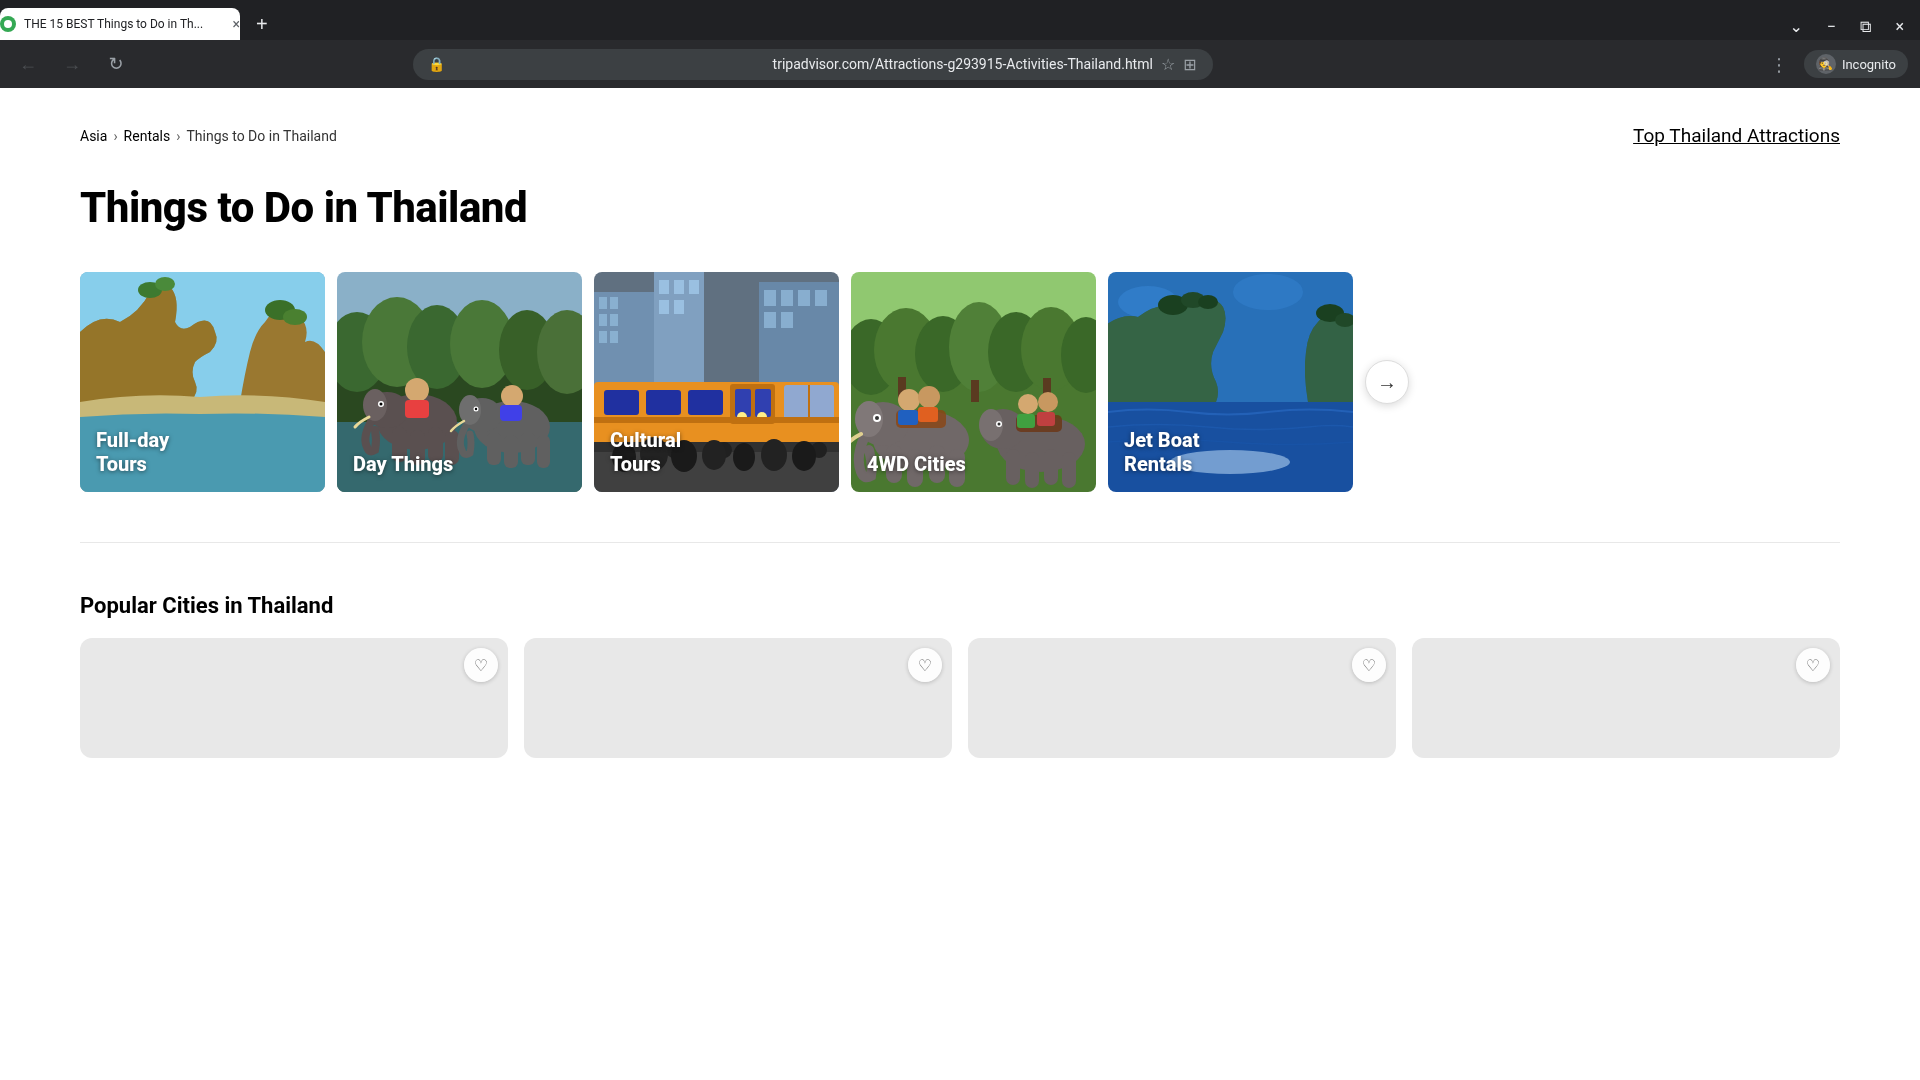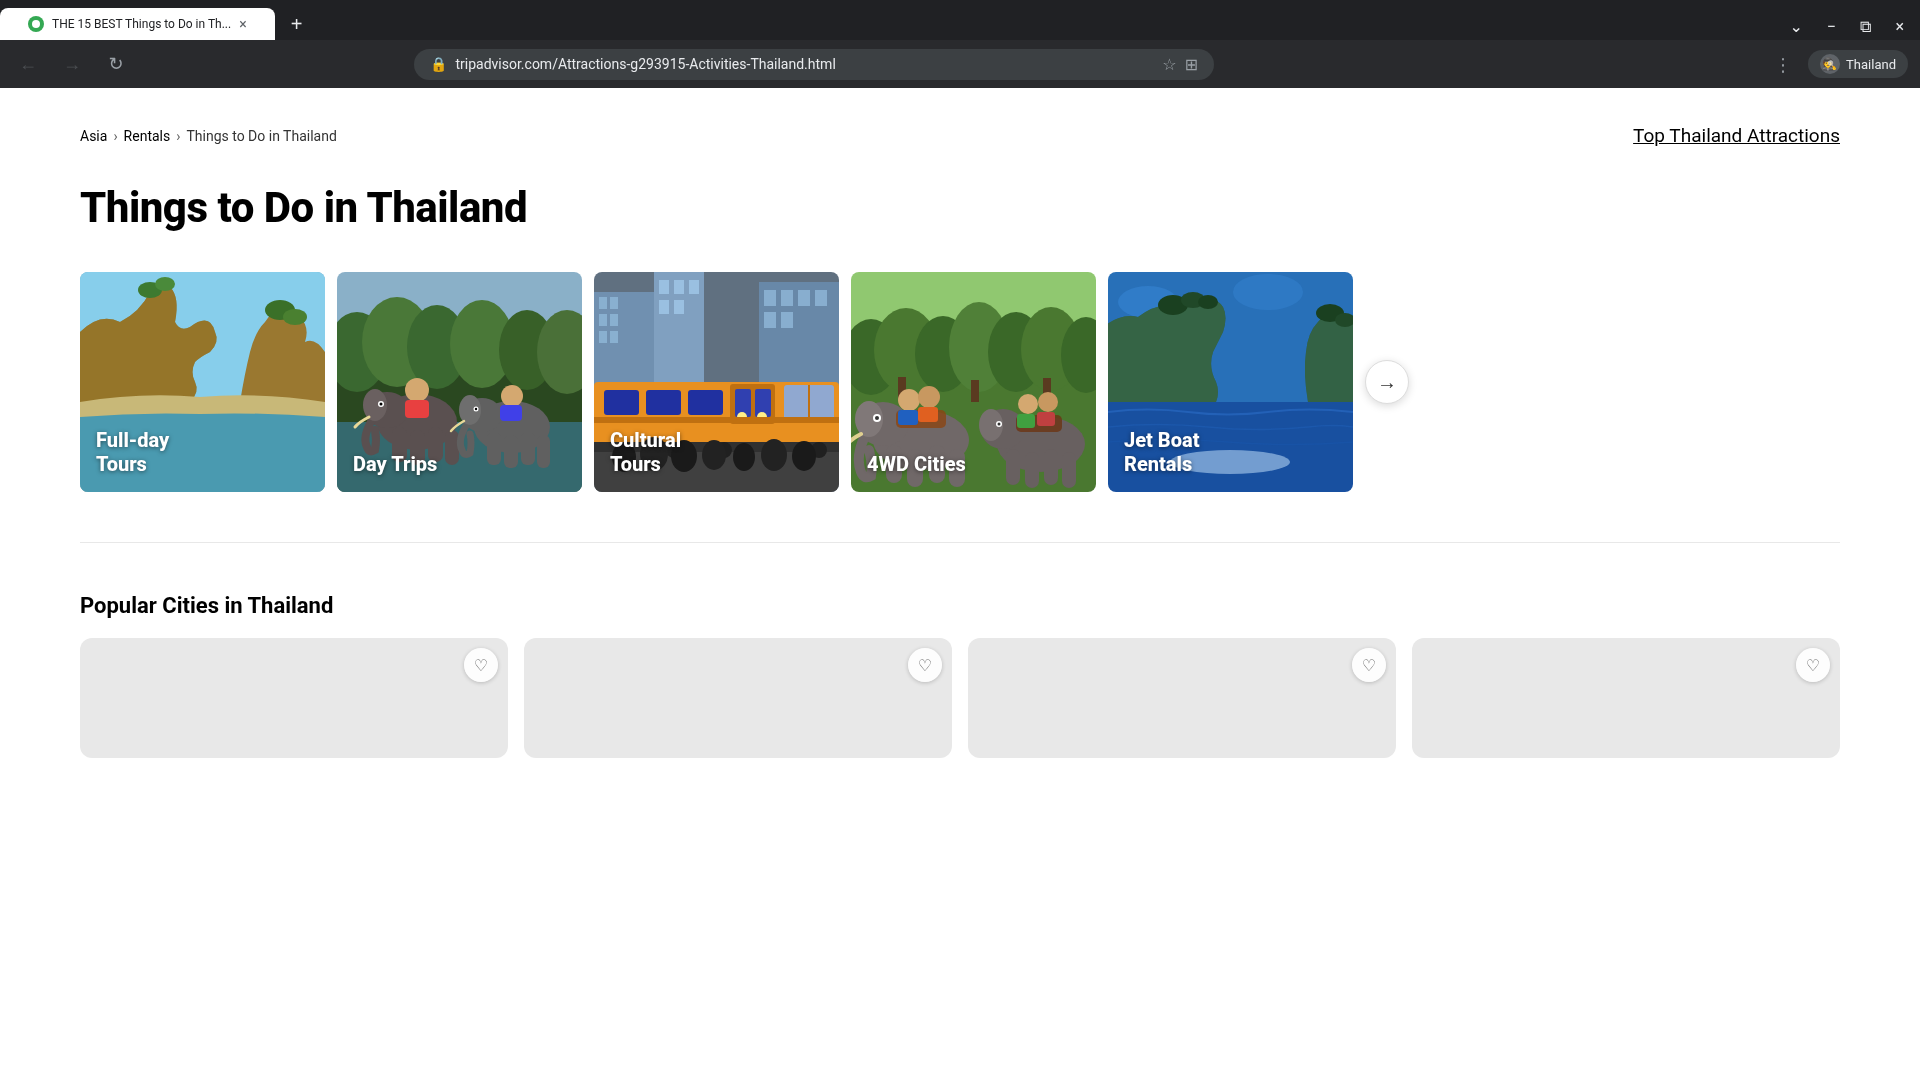--- a/index.html
+++ b/index.html
@@ -1,35 +1,35 @@
 <!DOCTYPE html>
 <html><head>
   <meta charset="utf-8">
   <style>
     * { margin: 0; padding: 0; box-sizing: border-box; }
     body { font-family: -apple-system, BlinkMacSystemFont, 'Segoe UI', Roboto, sans-serif; background: #fff; width: 1920px; min-height: 1080px; overflow-x: hidden; }
 
     
     .browser-chrome { background: #202124; width: 100%; }
     .tab-bar { display: flex; align-items: flex-end; padding: 8px 0 0 0; height: 40px; }
-    .tab { display: flex; align-items: center; background: #fff; border-radius: 8px 8px 0 0; padding: 0 28px; height: 32px; min-width: 240px; max-width: 280px; gap: 8px; cursor: pointer; }
+    .tab { display: flex; align-items: center; background: #fff; border-radius: 8px 8px 0 0; padding: 0 0; height: 32px; min-width: 240px; max-width: 280px; gap: 8px; cursor: pointer; }
     .tab-favicon { width: 16px; height: 16px; border-radius: 50%; background: #34a853; display: flex; align-items: center; justify-content: center; flex-shrink: 0; }
     .tab-favicon-inner { width: 8px; height: 8px; background: #fff; border-radius: 50%; }
     .tab-title { font-size: 12px; color: #202124; white-space: nowrap; overflow: hidden; text-overflow: ellipsis; flex: 1; }
     .tab-close { font-size: 14px; color: #5f6368; cursor: pointer; flex-shrink: 0; }
     .tab-new { background: transparent; border: none; color: #e8eaed; font-size: 20px; padding: 0 12px; cursor: pointer; margin-left: 4px; display: flex; align-items: center; justify-content: center; height: 32px; }
     .tab-window-controls { margin-left: auto; display: flex; align-items: center; padding: 0 8px; gap: 8px; }
     .window-ctrl { color: #e8eaed; font-size: 16px; cursor: pointer; padding: 4px 8px; }
 
     .address-bar-row { display: flex; align-items: center; background: #292a2d; padding: 6px 12px; gap: 12px; height: 48px; }
     .nav-btn { background: none; border: none; color: #9aa0a6; font-size: 18px; cursor: pointer; width: 32px; height: 32px; display: flex; align-items: center; justify-content: center; border-radius: 50%; }
     .nav-btn.disabled { opacity: 0.3; cursor: default; }
     .address-bar { flex: 1; background: #3c4043; border-radius: 20px; padding: 6px 16px; display: flex; align-items: center; gap: 8px; max-width: 800px; margin: 0 auto; }
     .address-lock { color: #9aa0a6; font-size: 14px; }
-    .address-text { color: #e8eaed; font-size: 14px; flex: 1; }
+    .address-text { color: #e8eaed; font-size: 14px; flex: 1; text-align: right; }
     .address-star { color: #9aa0a6; font-size: 16px; }
     .address-ext { color: #9aa0a6; font-size: 16px; }
     .address-right { margin-left: auto; display: flex; align-items: center; gap: 8px; }
     .incognito-badge { background: #3c4043; border-radius: 20px; padding: 4px 12px; color: #e8eaed; font-size: 13px; display: flex; align-items: center; gap: 6px; }
     .incognito-icon { width: 20px; height: 20px; border-radius: 50%; background: #5f6368; display: flex; align-items: center; justify-content: center; font-size: 12px; }
 
     
     .page { background: #fff; padding: 16px 80px; max-width: 1920px; }
 
     
@@ -113,21 +113,21 @@
       <span class="address-text">tripadvisor.com/Attractions-g293915-Activities-Thailand.html</span>
       <span class="address-star">☆</span>
       <span class="address-ext">⊞</span>
     </div>
     <div class="address-right">
       <span class="window-ctrl" style="color:#9aa0a6; font-size:18px;">⋮</span>
       <div class="incognito-badge">
         <div class="incognito-icon">
           <span>🕵</span>
         </div>
-        <span>Thailand</span>
+        <span>Incognito</span>
       </div>
     </div>
   </div>
 </div>
 
 <div class="page">
 
   <div class="breadcrumb">
     <span class="breadcrumb-item">Asia</span>
     <span class="breadcrumb-sep">›</span>
@@ -213,21 +213,21 @@
             <path d="M130,152 Q120,168 125,178 Q127,185 133,181 Q135,171 133,162" fill="none" stroke="#606060" stroke-width="7" stroke-linecap="round"></path>
             <ellipse cx="133" cy="138" rx="11" ry="15" fill="#6e6e6e"></ellipse>
             <circle cx="139" cy="137" r="2.5" fill="#fff"></circle>
             <circle cx="139" cy="137" r="1.2" fill="#000"></circle>
             <path d="M127,149 Q118,154 114,159" stroke="#e8d898" stroke-width="2.5" fill="none" stroke-linecap="round"></path>
 
             <circle cx="175" cy="124" r="11" fill="#d4a870"></circle>
             <rect x="163" y="133" width="22" height="16" rx="4" fill="#4040e8"></rect>
           </svg>
         </div>
-        <div class="card-label">Day Trips</div>
+        <div class="card-label">Day Things</div>
       </div>
 
       <div class="card">
         <div class="card-inner" style="width:245px; height:220px; position:relative;">
           <svg width="245" height="220" viewBox="0 0 245 220" xmlns="http://www.w3.org/2000/svg" style="position:absolute;top:0;left:0;">
 
             <rect width="245" height="220" fill="#607080"></rect>
 
             <rect x="0" y="20" width="60" height="130" fill="#7090b0"></rect>
             <rect x="5" y="25" width="8" height="12" fill="#90b8d8" opacity="0.8"></rect>

